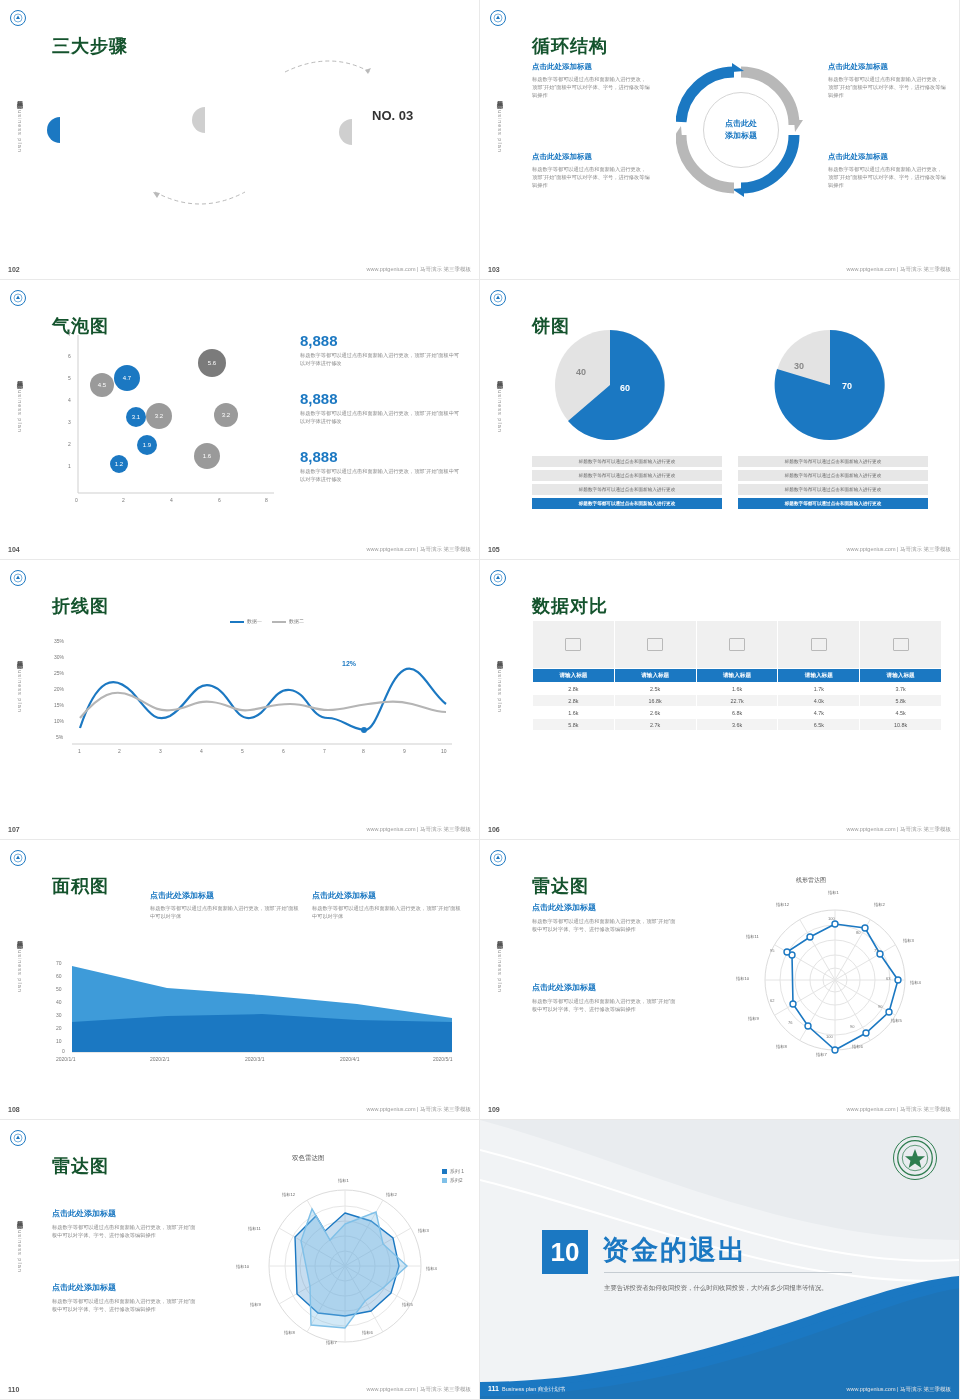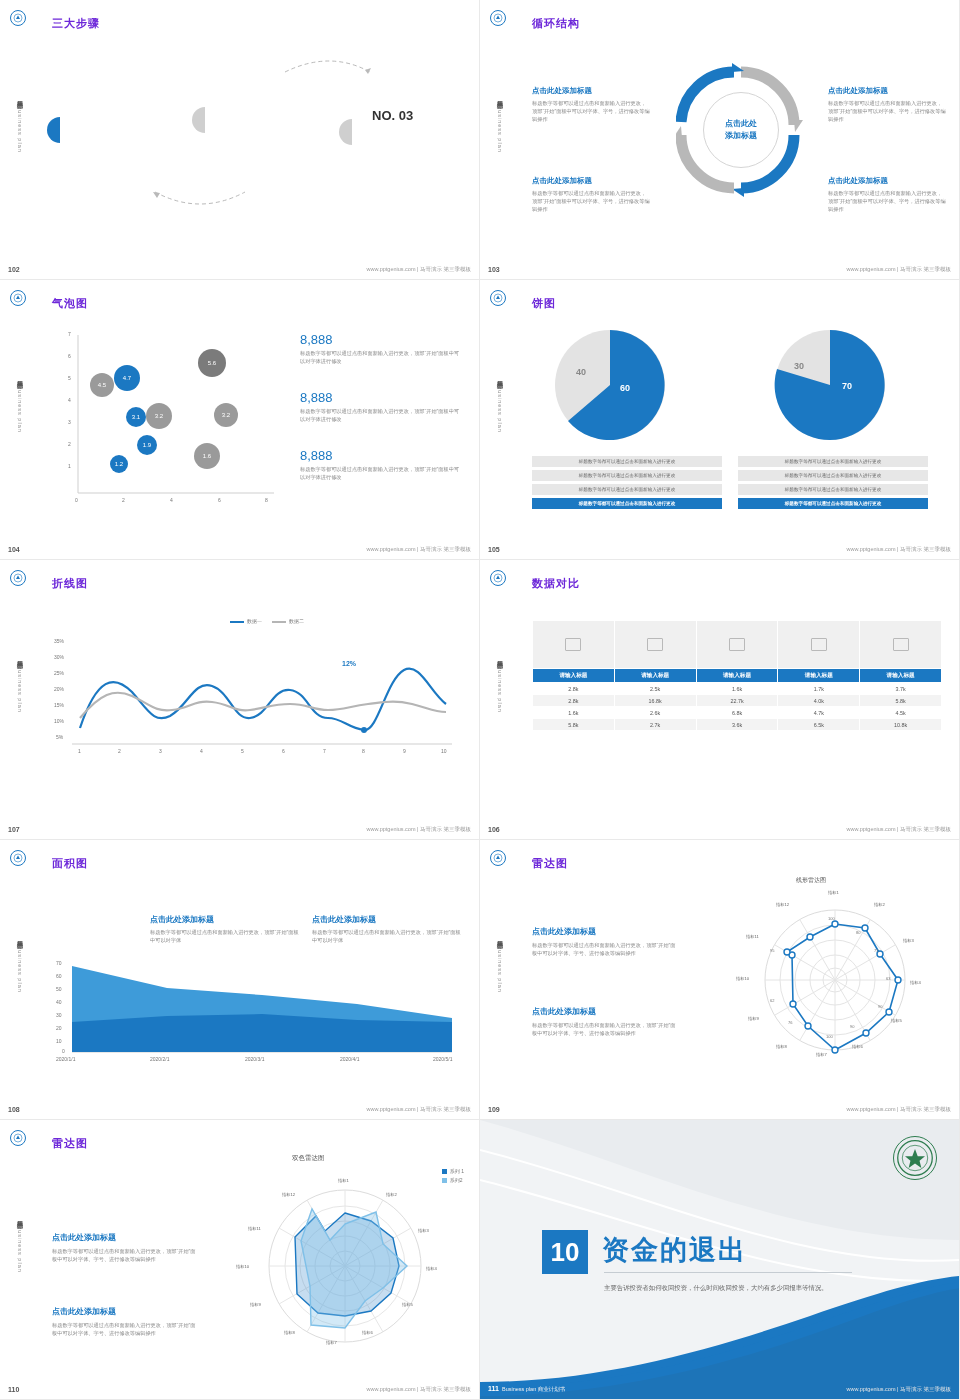--- a/index.html
+++ b/index.html
@@ -44,25 +44,25 @@
   .foot {
     position: absolute; bottom: 3px; left: 0; right: 0;
     height: 14px;
     display: flex; align-items: center; justify-content: space-between;
     padding: 0 8px;
     font-size: 6px; color: #9a9a9a;
   }
   .foot .pg { color: #555; font-weight: bold; font-size: 7px; }
   .foot .url { color: #9a9a9a; font-size: 5.5px; }
   .title {
-    position: absolute; left: 52px; top: 16px;
-    font-size: 11px; font-weight: bold; color: #6d28d9;
+    position: absolute; left: 52px; top: 34px;
+    font-size: 18px; font-weight: bold; color: #14532d;
     letter-spacing: 1px;
   }
-  .hdr-blue { color:#1b78c2; font-weight:bold;margin-top:24px; }
+  .hdr-blue { color:#1b78c2; font-weight:bold; }
   .body-txt { color:#8a8a8a; font-size:5.2px; line-height:8px; }
 
   
   .step-box {
     position: absolute;
     border: 1px solid #d2d2d2; background:#fff;
   }
   .step-num { font-size: 13px; font-weight: bold; color: #333; }
   .half-circle {
     position: absolute; width: 13px; height: 26px;
@@ -74,21 +74,21 @@
     position:absolute; width: 76px; height: 76px; border-radius:50%;
     border: 1.2px solid #d5d5d5; display:flex; align-items:center;
     justify-content:center; text-align:center;
     font-size:8px; font-weight:bold; color:#1b78c2; line-height:12px;
   }
 
   
   .bubble { position:absolute; border-radius:50%; display:flex;
     align-items:center; justify-content:center; color:#fff; font-size:6px; }
   .axis-lbl { position:absolute; font-size:5px; color:#777; }
-  .big-num { font-size: 13px; font-weight:normal; color:#1b78c2; }
+  .big-num { font-size: 15px; font-weight:bold; color:#1b78c2; }
 
   
   .pie-lbl { position:absolute; font-size:9px; font-weight:bold; }
   .bar-row {
     height: 11px; margin-bottom: 3px; background:#e7e7e7;
     display:flex; align-items:center; justify-content:center;
     font-size:4.6px; color:#666;
   }
   .bar-row.act { background:#1b78c2; color:#fff; font-weight:bold; border:1px solid #1b78c2;}
 

